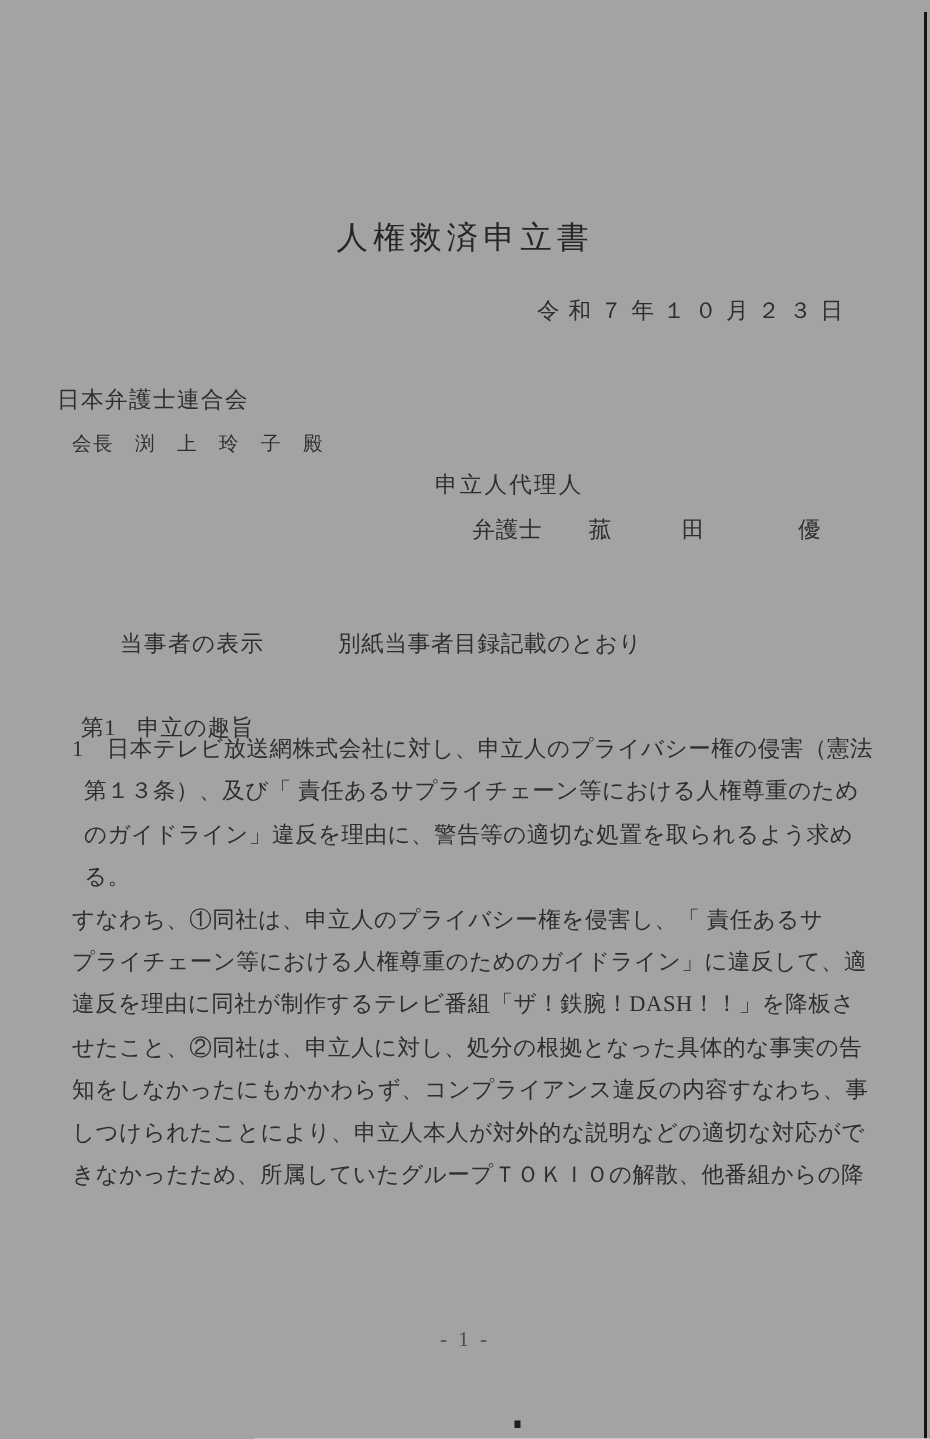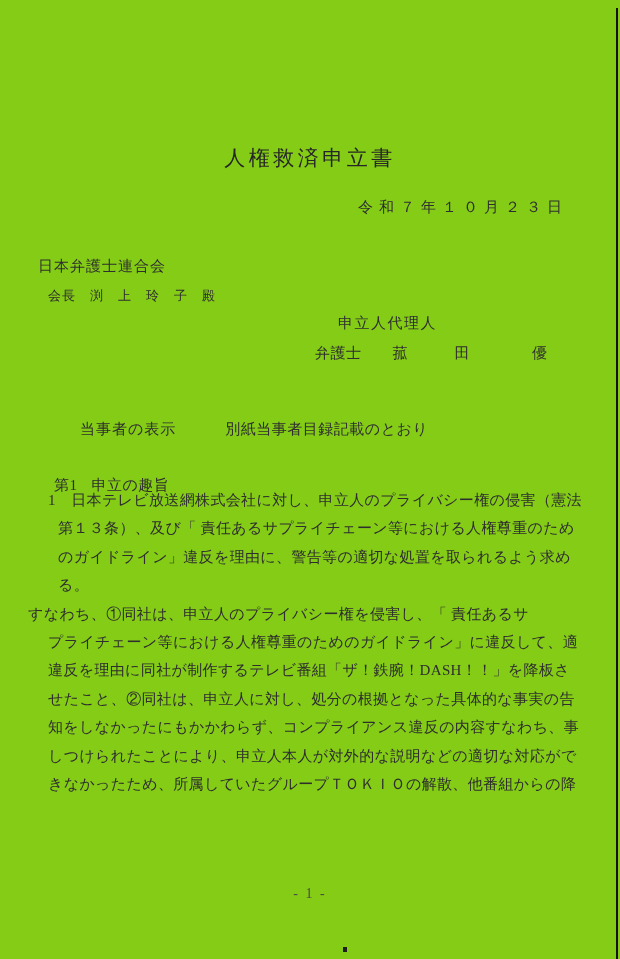--- a/index.html
+++ b/index.html
@@ -1,21 +1,21 @@
 <!DOCTYPE html>
 <html lang="ja"><head>
 <meta charset="utf-8">
 <style>
   html, body { margin: 0; padding: 0; background: #e8e8e8; }
   .page {
     position: relative;
     width: 620px;
     height: 959px;
     margin: 0 auto;
-    background: #84cc16;
+    background: #a3a3a3;
     overflow: hidden;
     font-family: "Liberation Serif", "DejaVu Serif", serif;
     color: #2e2e2e;
   }
   .abs { position: absolute; white-space: pre; }
 
   .doc-title {
     top: 144px; left: 0; right: 0;
     text-align: center;
     font-size: 21px;
@@ -24,41 +24,41 @@
     white-space: pre;
   }
   .doc-date {
     top: 198px; right: 52px;
     font-size: 15px;
     letter-spacing: 6px;
     white-space: pre;
   }
   .recipient-org { top: 257px; left: 38px; font-size: 15px; letter-spacing: 1px; }
   .recipient-person { top: 287px; left: 48px; font-size: 13px; letter-spacing: 1px; }
-  .rep-label { top: 314px; left: 290px; font-size: 15px; letter-spacing: 1.5px; margin-left: 48px; }
+  .rep-label { top: 314px; left: 290px; font-size: 15px; letter-spacing: 1.5px; }
   .rep-name { top: 344px; left: 315px; font-size: 15px; letter-spacing: 0.5px; text-align: center; }
 
   .parties-line { top: 403px; left: 65px; font-size: 15px; }
   .parties-line .label { letter-spacing: 1px; }
   .parties-line .value { margin-left: 49px; letter-spacing: 0.5px; }
 
   .section-heading { top: 459px; left: 37px; font-size: 15px; letter-spacing: 0.5px; }
   .section-heading .sec-title { margin-left: 14px; }
 
   .body-block { position: absolute; top: 486px; left: 0; width: 503px; }
   .body-line {
     height: 28.4px;
     line-height: 28.4px;
     font-size: 15px;
     letter-spacing: 0.35px;
     white-space: pre;
   }
   .ind-a { padding-left: 48px; }
-  .ind-b { padding-left: 58px; }
-  .ind-c { padding-left: 28px; }
+  .ind-b { padding-left: 32px; margin-left: 24px; }
+  .ind-c { padding-left: 48px; }
 
   .page-number {
     top: 886px; left: 0; right: 0;
     text-align: center;
     font-size: 14px;
     letter-spacing: 2px;
     color: #4a4a4a;
     white-space: pre;
   }
 

